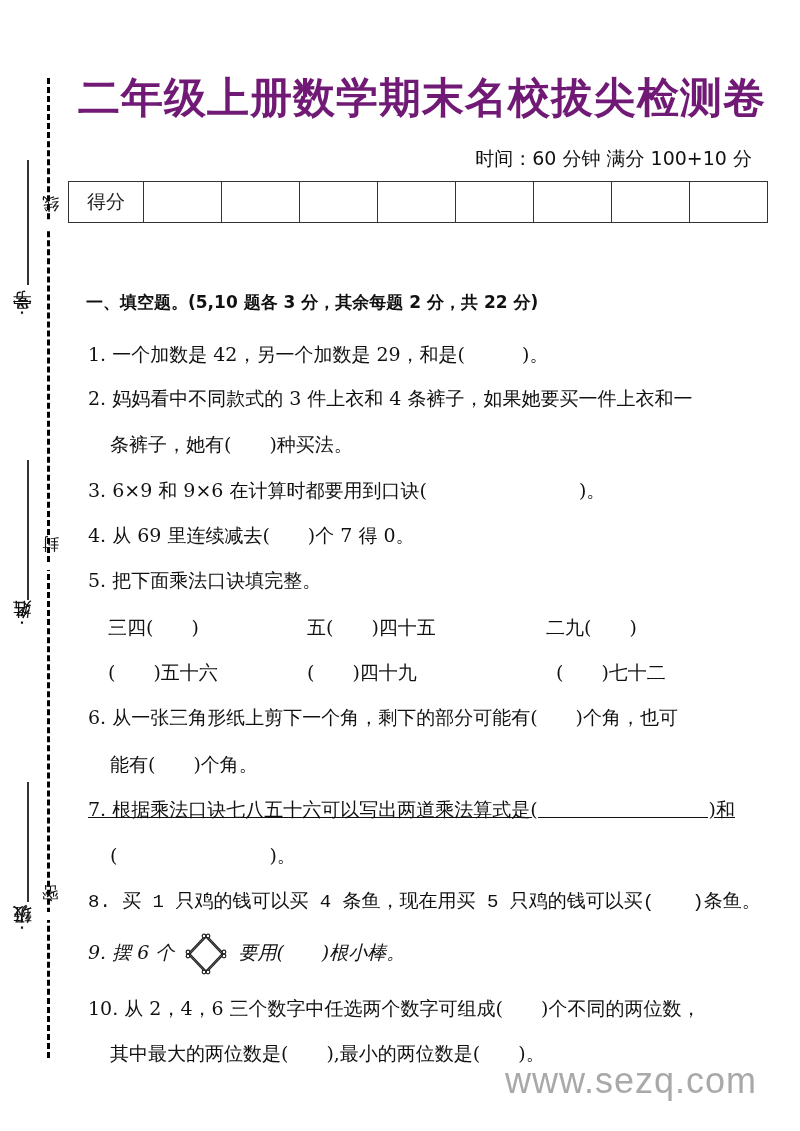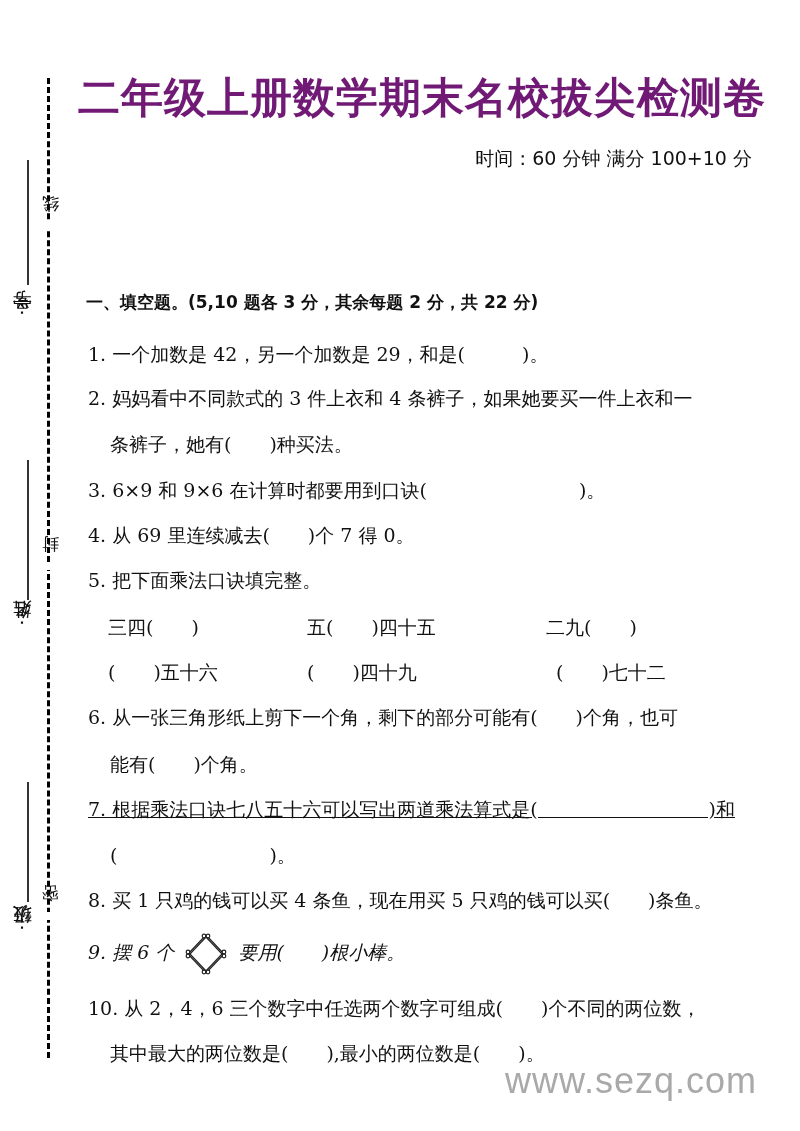--- a/index.html
+++ b/index.html
@@ -41,20 +41,31 @@
 <div class="abs seal" style="left:38px;top:912px;">密</div>
 
 <div class="abs title">二年级上册数学期末名校拔尖检测卷</div>
 <div class="abs meta">
   <span>时间：60 分钟</span>
   <span>满分 100+10 分</span>
 </div>
 
 <table class="score">
   <tbody>
+  <tr>
+    <td class="first">得分</td>
+    <td></td>
+    <td></td>
+    <td></td>
+    <td></td>
+    <td></td>
+    <td></td>
+    <td></td>
+    <td></td>
+  </tr>
 </tbody>
   </table>
 
 <div class="abs section">一、填空题。(5,10 题各 3 分，其余每题 2 分，共 22 分)</div>
 
 <div class="abs q" style="top:342px;">1. 一个加数是 42，另一个加数是 29，和是(　　　)。</div>
 
 <div class="abs q" style="top:386px;">2. 妈妈看中不同款式的 3 件上衣和 4 条裤子，如果她要买一件上衣和一</div>
 <div class="abs q ind" style="top:432px;">条裤子，她有(　　)种买法。</div>
 
@@ -69,21 +80,21 @@
 <div class="abs q" style="left:108px;top:660px;">(　　)五十六</div>
 <div class="abs q" style="left:307px;top:660px;">(　　)四十九</div>
 <div class="abs q" style="left:556px;top:660px;">(　　)七十二</div>
 
 <div class="abs q" style="top:705px;">6. 从一张三角形纸上剪下一个角，剩下的部分可能有(　　)个角，也可</div>
 <div class="abs q ind" style="top:752px;">能有(　　)个角。</div>
 
 <div class="abs q" style="top:797px;text-decoration:underline;">7. 根据乘法口诀七八五十六可以写出两道乘法算式是(　　　　　　　　　)和</div>
 <div class="abs q ind" style="top:843px;">(　　　　　　　　)。</div>
 
-<div class="abs q" style="top:888px;">8. 买 1 只鸡的钱可以买 4 条鱼，现在用买 5 只鸡的钱可以买(　　)条鱼。</div>
+<div class="abs q" style="top:888px;font-family:Liberation Mono, monospace;">8. 买 1 只鸡的钱可以买 4 条鱼，现在用买 5 只鸡的钱可以买(　　)条鱼。</div>
 
 <div class="abs q" style="top:930px;line-height:44px;font-style:italic;">
   <span>9. 摆 6 个</span>
   <svg class="diamond" viewBox="0 0 44 44">
     <g stroke="#222" stroke-width="1.2" fill="#fff">
       <line x1="22" y1="3" x2="4" y2="22"></line>
         <line x1="22" y1="3" x2="40" y2="22"></line>
       <line x1="4" y1="22" x2="22" y2="41"></line>
         <line x1="40" y1="22" x2="22" y2="41"></line>
       <line x1="23" y1="4" x2="5" y2="23"></line>

